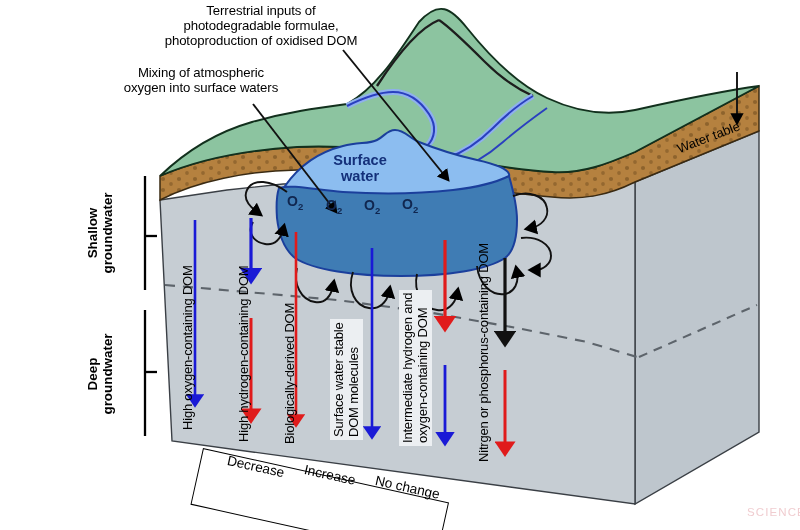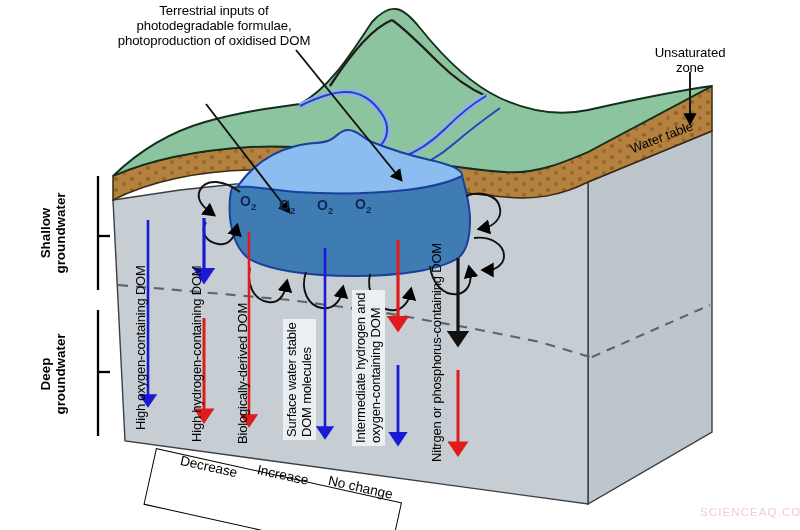--- a/index.html
+++ b/index.html
@@ -1,18 +1,18 @@
 <!DOCTYPE html>
 <html><head>
 <meta charset="utf-8">
 <style>
   html,body{margin:0;padding:0;background:#ffffff;}
   body{width:800px;height:530px;overflow:hidden;
        font-family:"Liberation Sans","DejaVu Sans",sans-serif;color:#000;}
-  #stage{position:relative;width:672px;height:530px;}
+  #stage{position:relative;width:672px;height:530px;margin-left:47px;}
   svg.layer{position:absolute;left:0;top:0;width:800px;height:530px;}
 
   .anno{position:absolute;font-size:13.2px;line-height:15px;color:#000;
         text-align:center;white-space:pre-line;letter-spacing:-.1px;}
 
   .vlabel{position:absolute;font-size:13px;line-height:14.5px;color:#000;
           transform-origin:0 0;white-space:pre-line;letter-spacing:-.2px;}
 
   .zonelab{position:absolute;font-size:13.4px;font-weight:bold;line-height:15px;
            color:#000;text-align:center;white-space:pre-line;}
@@ -203,26 +203,28 @@
       <line x1="242" y1="488" x2="196" y2="488" stroke="#1a1ad6" stroke-width="3.1" marker-end="url(#ah-blue)"></line>
       <line x1="344" y1="494" x2="298" y2="494" stroke="#e01b1b" stroke-width="3.1" marker-end="url(#ah-red)"></line>
       <line x1="448" y1="500" x2="402" y2="500" stroke="#111111" stroke-width="3.1" marker-end="url(#ah-black)"></line>
     </g>
   </svg>
 
   <div class="anno" style="left:84px;top:3px;width:260px;">Terrestrial inputs of
 photodegradable formulae,
 photoproduction of oxidised DOM</div>
 
-
-  <div class="anno" style="left:630px;top:45px;width:120px;">Unsaturated
-zone</div>
+  <div class="anno" style="left:54px;top:65px;width:200px;">Mixing of atmospheric
+oxygen into surface waters</div>
+
 
   <div class="waterlab" style="left:628px;top:142px;transform:rotate(-21deg);transform-origin:0 0;">Water table</div>
 
+  <div class="surfacelab" style="left:268px;top:152px;width:90px;">Surface
+water</div>
 
   <div class="o2" style="left:240px;top:193px;">
     <span>O</span><sub>2</sub></div>
   <div class="o2" style="left:279px;top:197px;">
     <span>O</span><sub>2</sub></div>
   <div class="o2" style="left:317px;top:197px;">
     <span>O</span><sub>2</sub></div>
   <div class="o2" style="left:355px;top:196px;">
     <span>O</span><sub>2</sub></div>
 

